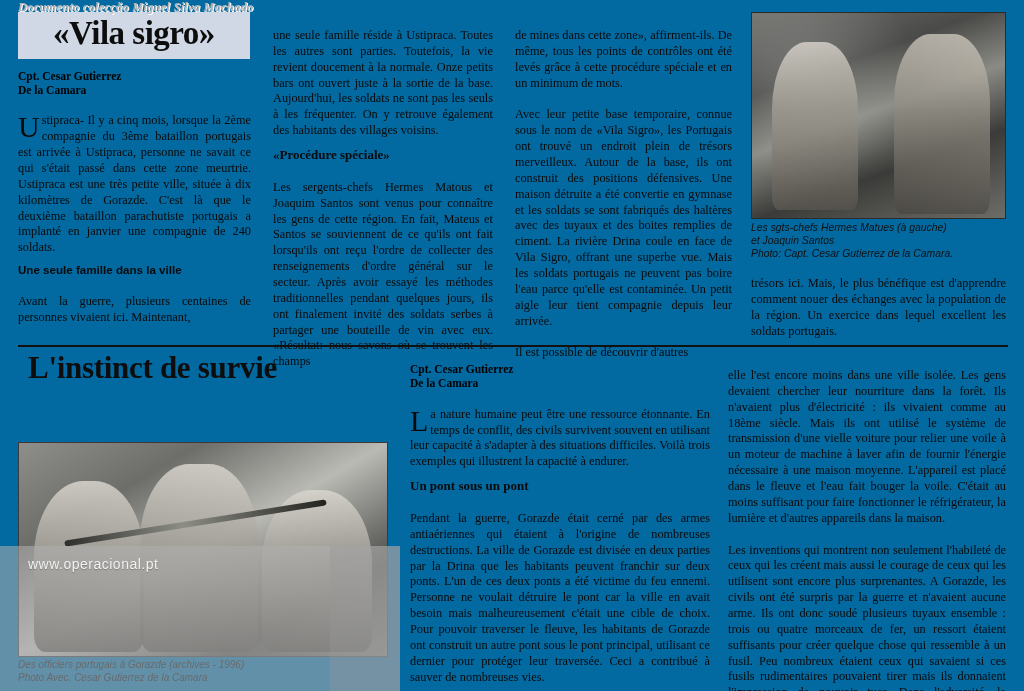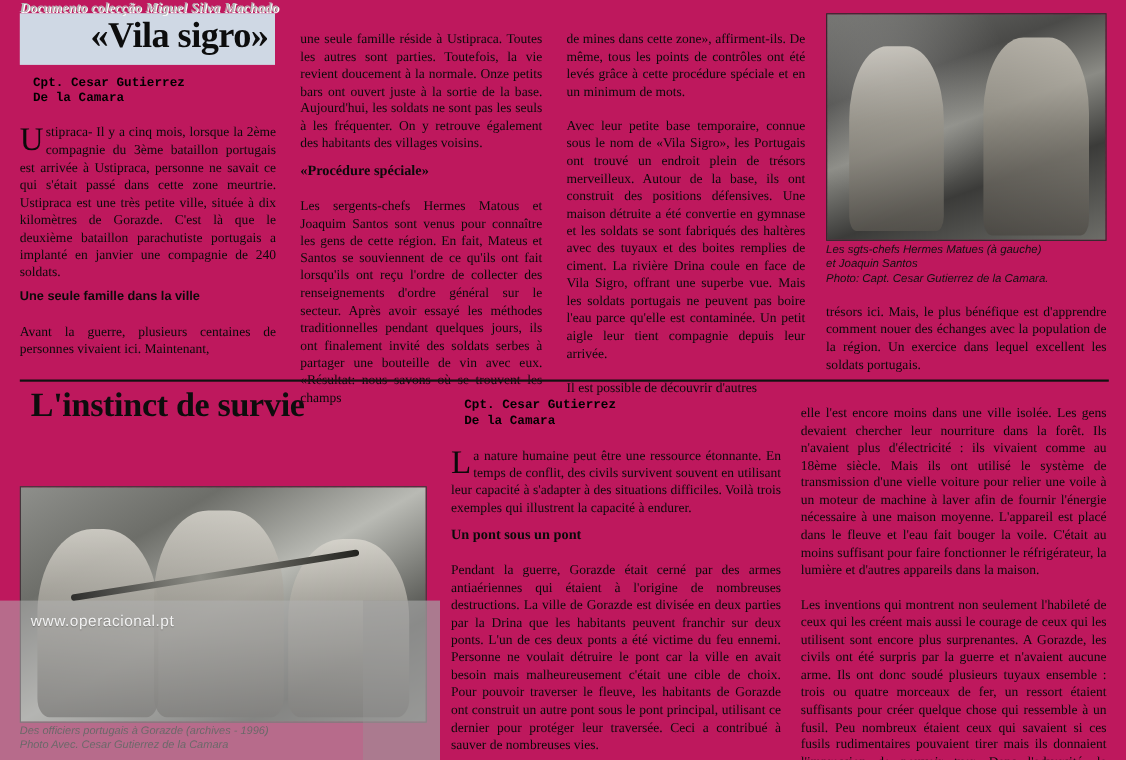--- a/index.html
+++ b/index.html
@@ -11,21 +11,21 @@
     width: 1024px;
     height: 691px;
     position: relative;
     overflow: hidden;
     font-family: "Liberation Serif", serif;
     color: #111;
   }
   .page {
     position: absolute;
     inset: 0;
-    background: #be185d;
+    background: #0369a1;
   }
 
   
   .top-credit {
     position: absolute;
     top: 0px;
     left: 18px;
     font-family: "Liberation Serif", serif;
     font-weight: bold;
     font-style: italic;
@@ -49,31 +49,30 @@
     background: #cfd8e4;
     padding: 4px 6px 8px 6px;
     box-sizing: border-box;
   }
   .headline {
     font-family: "Liberation Serif", serif;
     font-weight: bold;
     font-size: 33px;
     line-height: 1.05;
     color: #0d0d0d;
-    text-align: right;
+    text-align: center;
     letter-spacing: -.5px;
   }
   .byline {
-    font-family: Liberation Mono, monospace;
+    font-family: Liberation Serif, serif;
     font-weight: bold;
     font-size: 11.5px;
     line-height: 1.25;
     margin-top: 10px;
     color: #000;
-    margin-left: 12px;
   }
   .col {
     font-size: 12.3px;
     line-height: 1.29;
     text-align: justify;
     color: #0a0a0a;
     hyphens: auto;
   }
   .col p { margin: 16px 0 2px 0; }
   .subhead {

